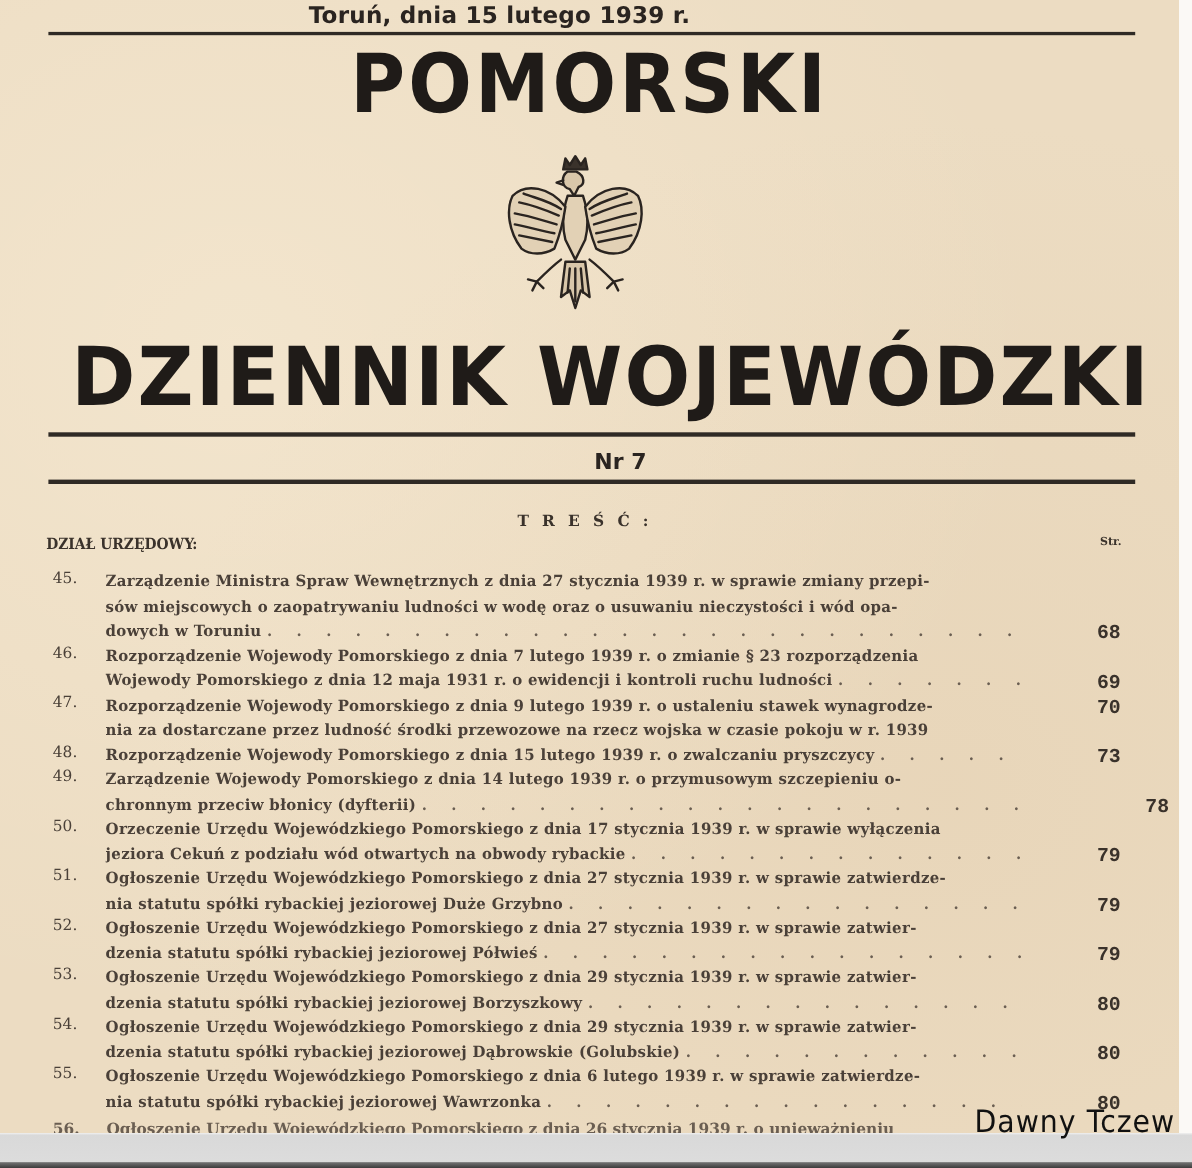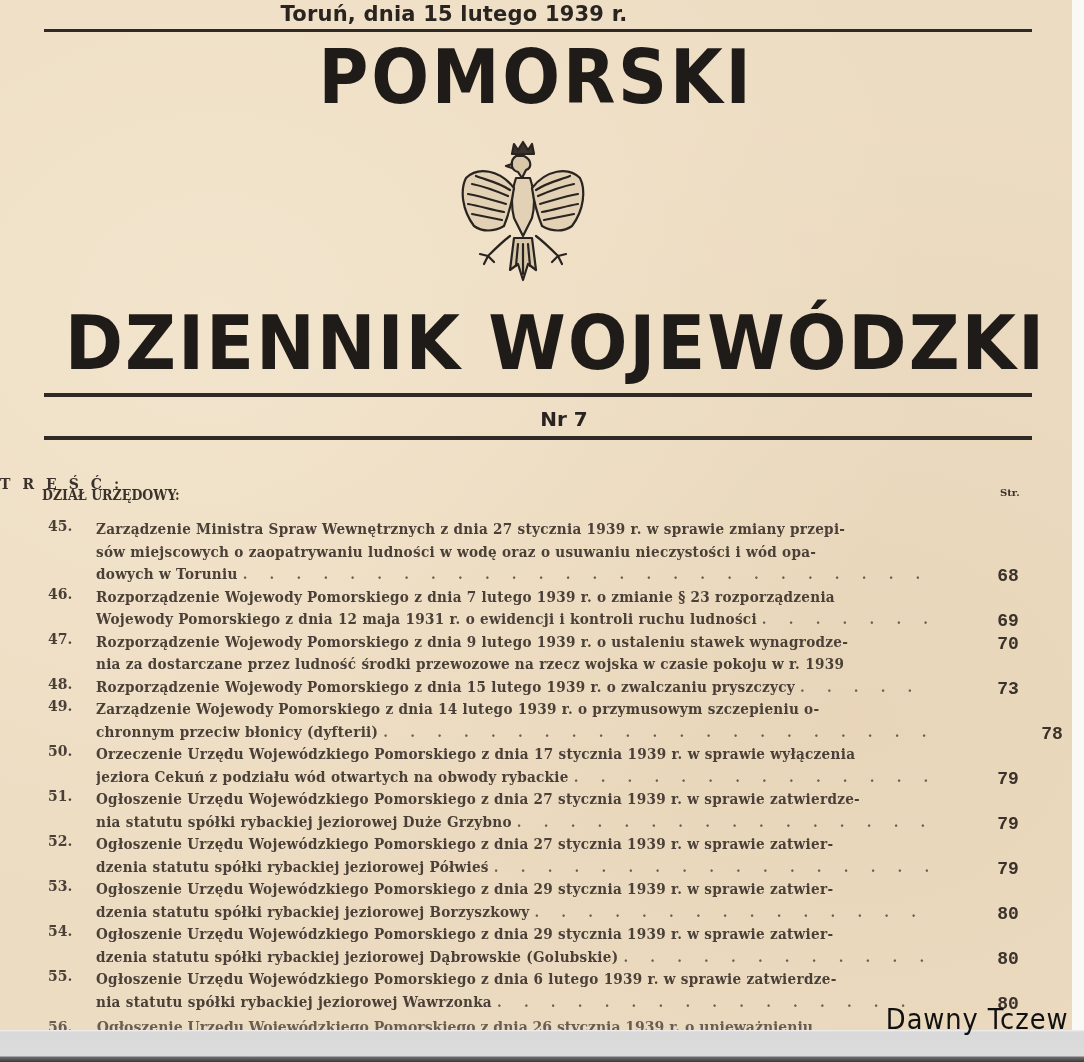--- a/index.html
+++ b/index.html
@@ -42,38 +42,38 @@
       letter-spacing: 2px; color: #1f1b18; line-height: 1; white-space: nowrap;
       transform: scaleX(0.95); transform-origin: center;
     }
     .issue-no {
       position: absolute; top: 407px; left: 0; width: 1072px; text-align: center;
       font-family: "DejaVu Sans", sans-serif; font-weight: bold; font-size: 20px;
       color: #2a2420;
       margin-left: 28px;
     }
     .toc-heading {
-      position: absolute; top: 476px; left: 0; width: 1072px; 
+      position: absolute; top: 466px; left: 0; width: 1072px; text-align: center;
       font-size: 14px; font-weight: bold; letter-spacing: 12px; color: #3a322b;
     }
     .section-label {
       position: absolute; top: 487px; left: 42px;
       font-size: 14px; font-weight: bold; color: #3a322b;
       transform: scaleX(0.9); transform-origin: left;
     }
     .col-label {
       position: absolute; top: 487px; left: 1000px;
       font-size: 10px; font-weight: bold; color: #3a322b;
     }
 
     .toc { position: absolute; left: 48px; top: 518px; width: 990px; }
     .entry { position: relative; width: 990px; }
     .entry .num {
       position: absolute; left: 0; top: 0; width: 40px;
-      font-size: 14px; font-weight: bold; color: #4a4038;
+      font-size: 14px; font-weight: normal; color: #4a4038;
     }
     .entry .text {
       margin-left: 48px; width: 858px;
       font-size: 14px; line-height: 22.5px; color: #4a4038; font-weight: bold;
       text-align: justify; letter-spacing: 0.3px;
       transform: scaleX(0.97); transform-origin: left;
     }
     .entry .line { display: block; white-space: nowrap; overflow: hidden; }
     .entry .leader { color: #6a5e52; letter-spacing: 9px; }
     .entry .page {

